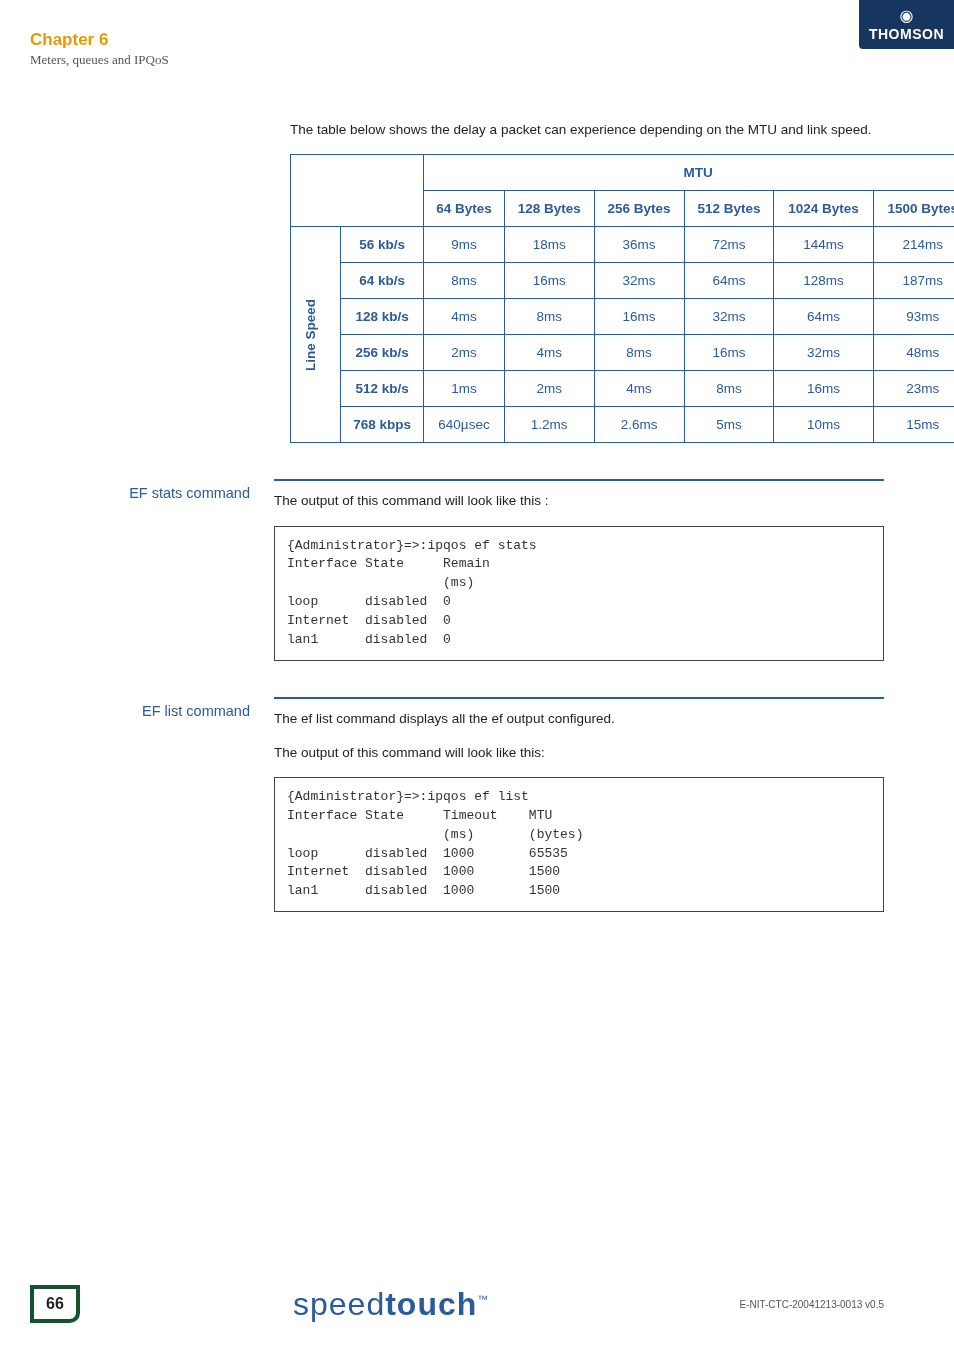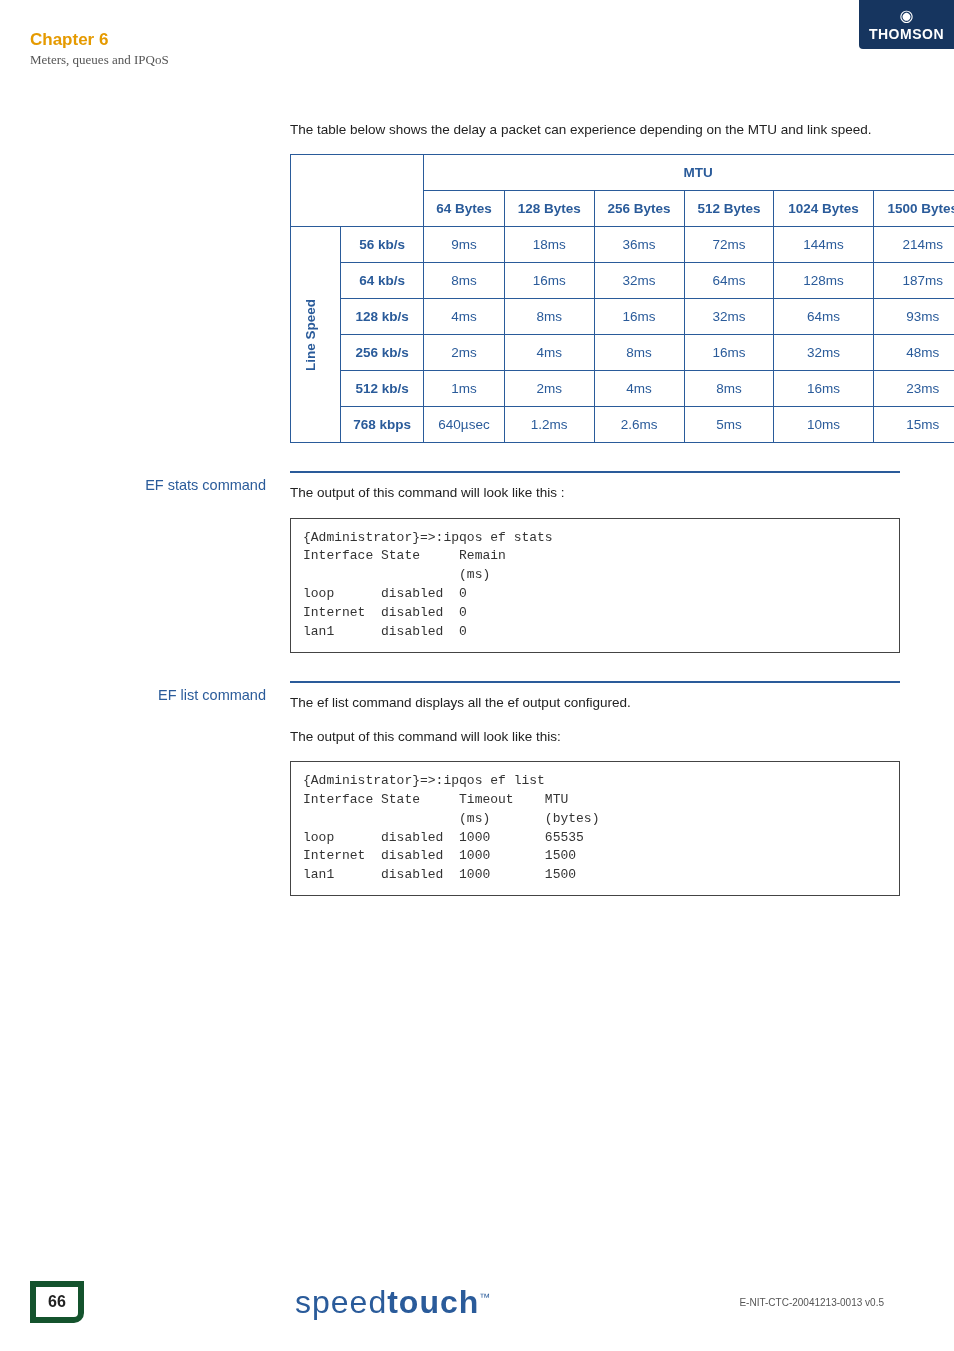--- a/index.html
+++ b/index.html
@@ -17,27 +17,27 @@
   .chapter-title { color: #e59a00; font-weight: bold; font-size: 17px; }
   .chapter-sub { color: #555; font-size: 13px; margin-top: 2px; font-family: Liberation Serif, serif; }
   .logo-block { text-align: right; color: #fff; background:#16355f; padding:6px 10px; border-radius:0 0 0 4px; position:absolute; top:0; right:0; }
   .logo-icon { font-size:16px; display:block; text-align:center; }
   .logo-text { font-weight:bold; font-size:14px; letter-spacing:0.5px; }
   .para { font-size: 13.5px; line-height: 1.5; color:#222; margin-bottom: 14px; }
   table.mtu { border-collapse: collapse; width: 100%; margin-bottom:18px; font-size:13.5px; color:#2a5b9a; }
   table.mtu th, table.mtu td { border:1px solid #2a5b9a; text-align:center; padding:10px 4px; }
   table.mtu .corner { border:1px solid #2a5b9a; border-right:1px solid #2a5b9a; }
   .vhead { writing-mode: vertical-rl; transform: rotate(180deg); white-space:nowrap; padding:4px 8px; }
-  .section-row { display:flex; margin-top:28px; }
+  .section-row { display:flex; margin-top:36px;justify-content:flex-end; }
   .section-label { width:260px; min-width:260px; color:#2a5b9a; font-size:14.5px; text-align:right; padding-right:24px; padding-top:6px; }
   .section-body { flex:1; }
   .hr-blue { border:none; border-top:2px solid #2a5b9a; margin-bottom:10px; width:610px; }
   .codebox { border:1px solid #444; padding:10px 12px; font-family:"Courier New",monospace; font-size:13px; white-space:pre; color:#333; margin-top:10px; line-height:1.45; }
   .footer { position:absolute; bottom:28px; left:30px; right:70px; display:flex; align-items:center; justify-content:space-between; }
-  .page-badge { border:6px solid #14532d; border-radius:0 0 10px 0; padding:6px 12px; font-weight:bold; font-size:16px; color:#222; }
+  .page-badge { border:4px solid #14532d; border-radius:0 0 10px 0; padding:6px 12px; font-weight:bold; font-size:16px; color:#222; }
   .brand { color:#2a5b9a; font-size:32px; letter-spacing:1px; }
   .brand .light { font-weight:300; }
   .brand .bold { font-weight:700; }
   .brand .tm { font-size:11px; vertical-align:super; }
   .docid { font-size:10px; color:#555;margin-left:37px; }
   .intro-block { margin-left:260px; width:683px; margin-top:52px; }
 </style>
 </head>
 <body>
 

